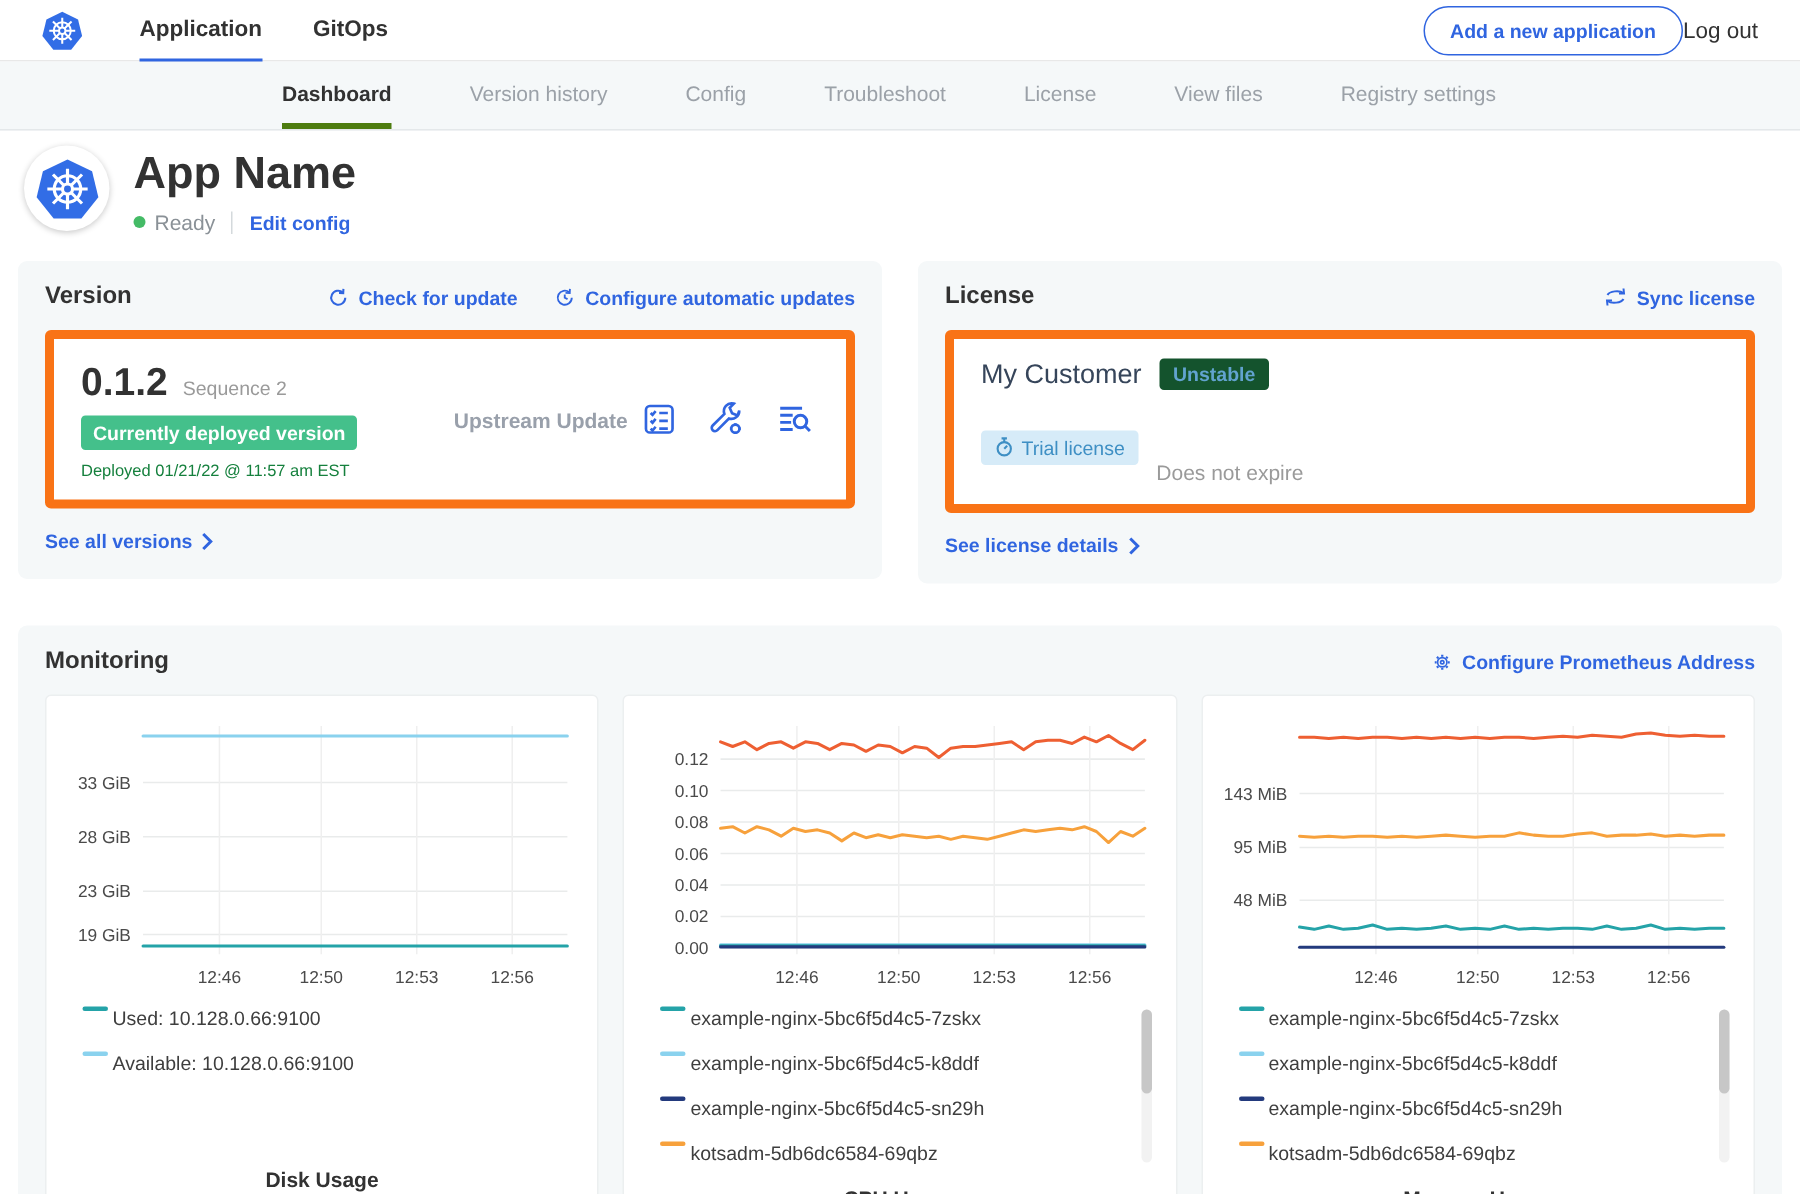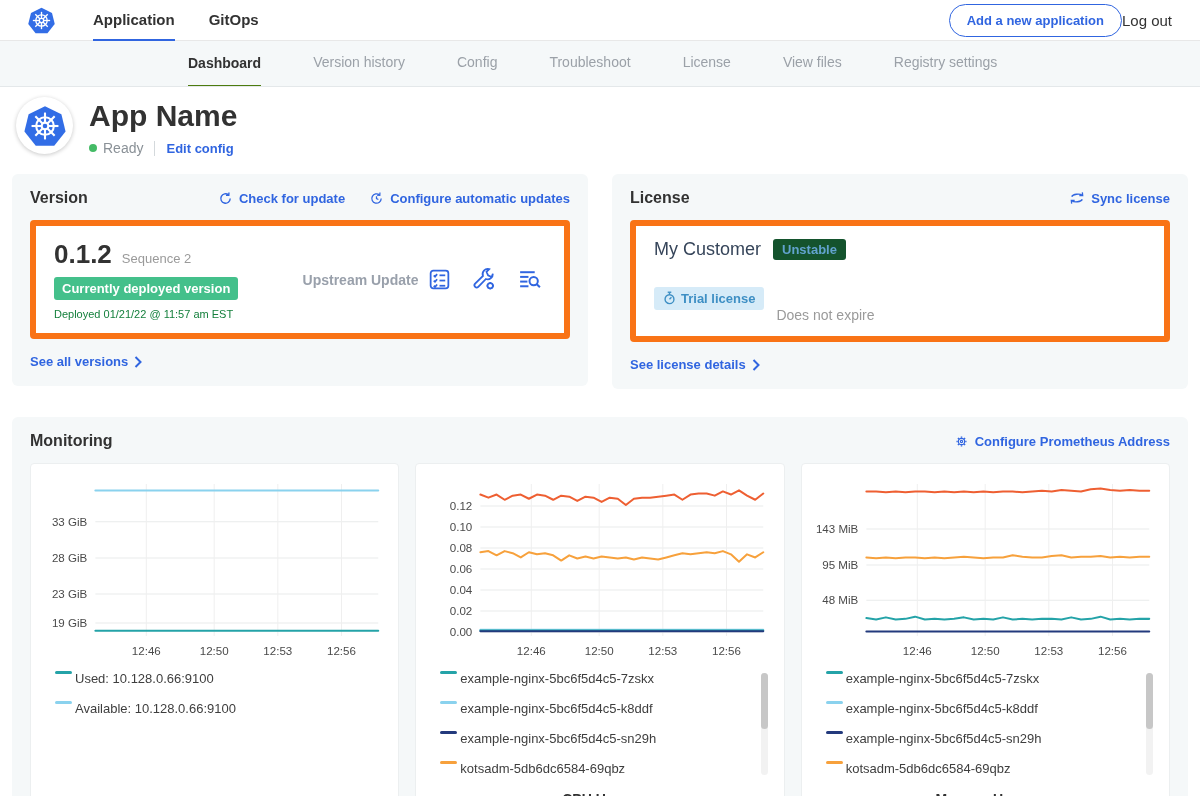--- a/index.html
+++ b/index.html
@@ -13,21 +13,21 @@
   .topnav { display:flex; align-items:center; height:41px; padding:0 28px; background:#fff; border-bottom:1px solid #e8e8e8; }
   .topnav .logo { width:27px; height:27px; margin-right:38px; display:flex; }
   .topnav-tab { height:41px; display:flex; align-items:center; margin-right:34px; font-size:15px; font-weight:700; color:#323232; border-bottom:2px solid transparent; cursor:pointer; }
   .topnav-tab.active { border-bottom:2px solid #3065e0; }
   .topnav-right { margin-left:auto; display:flex; align-items:center; }
   .pill-btn { border:1px solid #3065e0; color:#3065e0; background:#fff; border-radius:17px; padding:8px 17px; font-size:13px; font-weight:700; cursor:pointer; font-family:inherit; }
   .logout { font-size:15px; color:#323232; cursor:pointer; }
   
   .subnav { background:#f5f8f9; border-bottom:1px solid #e4e8ea; display:flex; padding-left:188px; height:46px; }
   .subnav-tab { display:flex; align-items:center; margin-right:52px; font-size:14px; color:#9ba1a8; border-bottom:3px solid transparent; cursor:pointer; }
-  .subnav-tab.active { color:#323232; font-weight:700; border-bottom:1px solid #4d7c0f; }
+  .subnav-tab.active { color:#323232; font-weight:700; border-bottom:4px solid #4d7c0f; }
   
   .app-header { display:flex; align-items:flex-start; padding:10px 16px 16px; }
   .avatar { width:57px; height:57px; border-radius:50%; background:#fff; box-shadow:0 1px 4px rgba(0,0,0,.22); display:flex; align-items:center; justify-content:center; }
   .app-title-block { margin-left:16px; }
   .app-title { font-size:30px; font-weight:700; margin:2px 0 0; color:#323232; }
   .status-row { display:flex; align-items:center; margin-top:7px; font-size:14px; }
   .status-dot { width:8px; height:8px; border-radius:50%; background:#44bb66; margin-right:6px; }
   .status-text { color:#8a9197; }
   .vdiv { width:1px; height:15px; background:#d4d9dc; margin:0 11px; }
   .link { color:#3065e0; font-weight:700; font-size:13px; display:inline-flex; align-items:center; gap:6px; cursor:pointer; text-decoration:none; }
@@ -49,21 +49,21 @@
   .v-deployed { font-size:11px; color:#15803d; }
   .v-source { flex:1; text-align:center; font-size:14px; font-weight:700; color:#99a0ab; }
   .v-icons { display:flex; gap:20px; align-items:center; padding-right:4px; }
   .v-icons svg { cursor:pointer; }
   .see-link { margin-top:13px; }
   
   .customer-row { display:flex; align-items:center; gap:12px; }
   .customer-name { font-size:18px; font-weight:400; color:#36455a; }
   .badge-channel { background:#14532d; color:#62a3cf; font-size:13px; font-weight:600; padding:3px 9px; border-radius:3px; }
   .lic-row { display:flex; align-items:center; gap:12px; margin-top:13px; }
-  .badge-trial { background:#d6ebf8; color:#3e8fc4; font-size:13px; font-weight:700; padding:4px 9px; border-radius:3px; display:inline-flex; align-items:center; gap:5px;justify-content:flex-end; }
+  .badge-trial { background:#d6ebf8; color:#3e8fc4; font-size:13px; font-weight:400; padding:4px 9px; border-radius:3px; display:inline-flex; align-items:center; gap:5px;justify-content:flex-end; }
   .lic-expiry { font-size:14px; color:#9a9a9a;margin-top:34px; }
   
   .monitoring { margin-top:28px; }
   .charts-row { display:flex; gap:16px; }
   .chart-card { background:#fff; border:1px solid #eceff0; border-radius:4px; flex:1; padding:10px 10px 16px; display:flex; flex-direction:column; height:348px; }
   .chart-plot svg { width:100%; display:block; }
   .legend { margin:8px 0 0 14px; position:relative; flex:1; }
   .legend-item { display:flex; align-items:flex-start; gap:3px; margin-bottom:15px; font-size:13px; color:#3e3e3e; }
   .dash { width:17px; height:3px; border-radius:2px; flex:none; }
   .legend-scrollbar { position:absolute; top:2px; right:6px; width:7px; height:102px; background:#f2f2f2; border-radius:4px; }
@@ -304,20 +304,21 @@
         <div class="legend">
             <div class="legend-item">
               <span class="dash" style="background: rgb(36, 163, 168);"></span>
               <span>Used: 10.128.0.66:9100</span>
             </div>
             <div class="legend-item">
               <span class="dash" style="background: rgb(138, 210, 238);"></span>
               <span>Available: 10.128.0.66:9100</span>
             </div>
           </div>
+        <div class="chart-title">Disk Usage</div>
       </div>
       <div class="chart-card">
         <div class="chart-plot">
             <svg viewBox="0 0 345 188">
               <line x1="54" x2="335" y1="156.83448275862068" y2="156.83448275862068" stroke="#e9ebeb" stroke-width="1"></line>
               <text x="46" y="160.83448275862068" text-anchor="end" font-size="11.5" fill="#4a4a4a" font-family="Liberation Sans, sans-serif">0.00</text>
               <line x1="54" x2="335" y1="136.00689655172414" y2="136.00689655172414" stroke="#e9ebeb" stroke-width="1"></line>
               <text x="46" y="140.00689655172414" text-anchor="end" font-size="11.5" fill="#4a4a4a" font-family="Liberation Sans, sans-serif">0.02</text>
               <line x1="54" x2="335" y1="115.1793103448276" y2="115.1793103448276" stroke="#e9ebeb" stroke-width="1"></line>
               <text x="46" y="119.1793103448276" text-anchor="end" font-size="11.5" fill="#4a4a4a" font-family="Liberation Sans, sans-serif">0.04</text>

